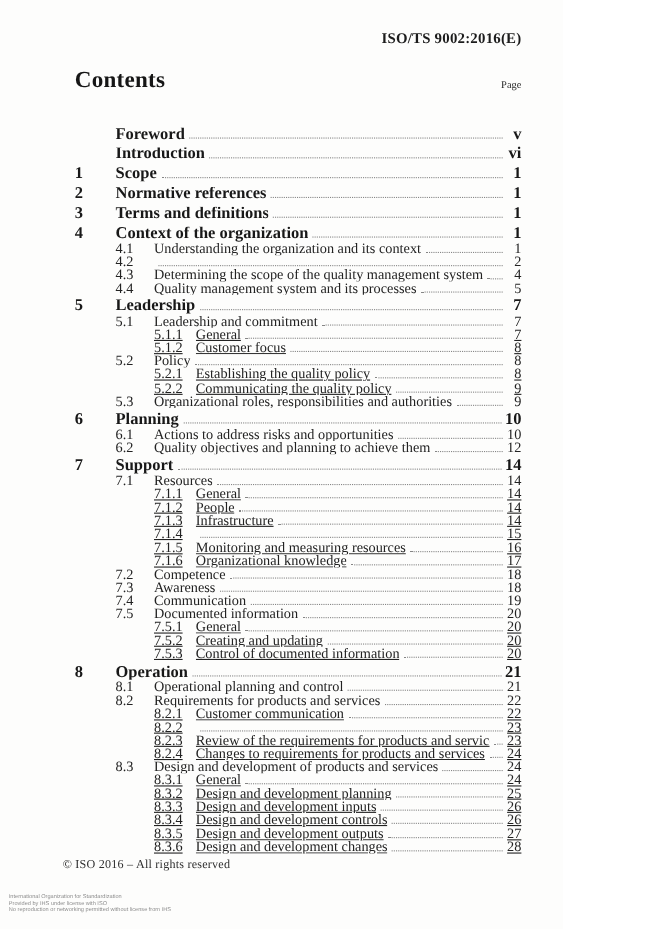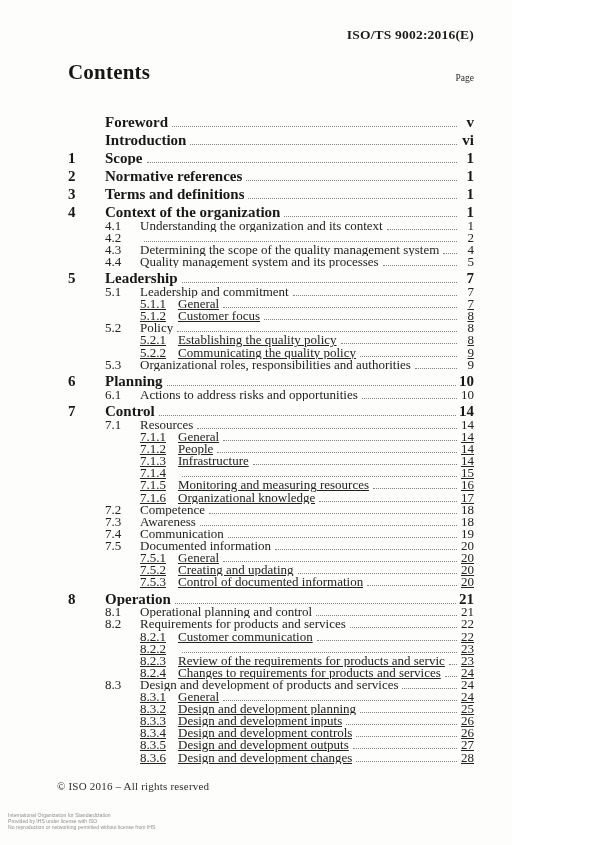--- a/index.html
+++ b/index.html
@@ -235,23 +235,29 @@
       <span class="title">Planning</span>
       <span class="leader"></span>
       <span class="pg">10</span>
     </div>
       <div class="toc-row lvl2">
       <span class="num">6.1</span>
       <span class="title">Actions to address risks and opportunities</span>
       <span class="leader"></span>
       <span class="pg">10</span>
     </div>
+      <div class="toc-row lvl2">
+      <span class="num">6.2</span>
+      <span class="title">Quality objectives and planning to achieve them</span>
+      <span class="leader"></span>
+      <span class="pg">12</span>
+    </div>
       <div class="toc-row lvl1 main">
       <span class="num">7</span>
-      <span class="title">Control</span>
+      <span class="title">Support</span>
       <span class="leader"></span>
       <span class="pg">14</span>
     </div>
       <div class="toc-row lvl2">
       <span class="num">7.1</span>
       <span class="title">Resources</span>
       <span class="leader"></span>
       <span class="pg">14</span>
     </div>
       <div class="toc-row lvl3">

